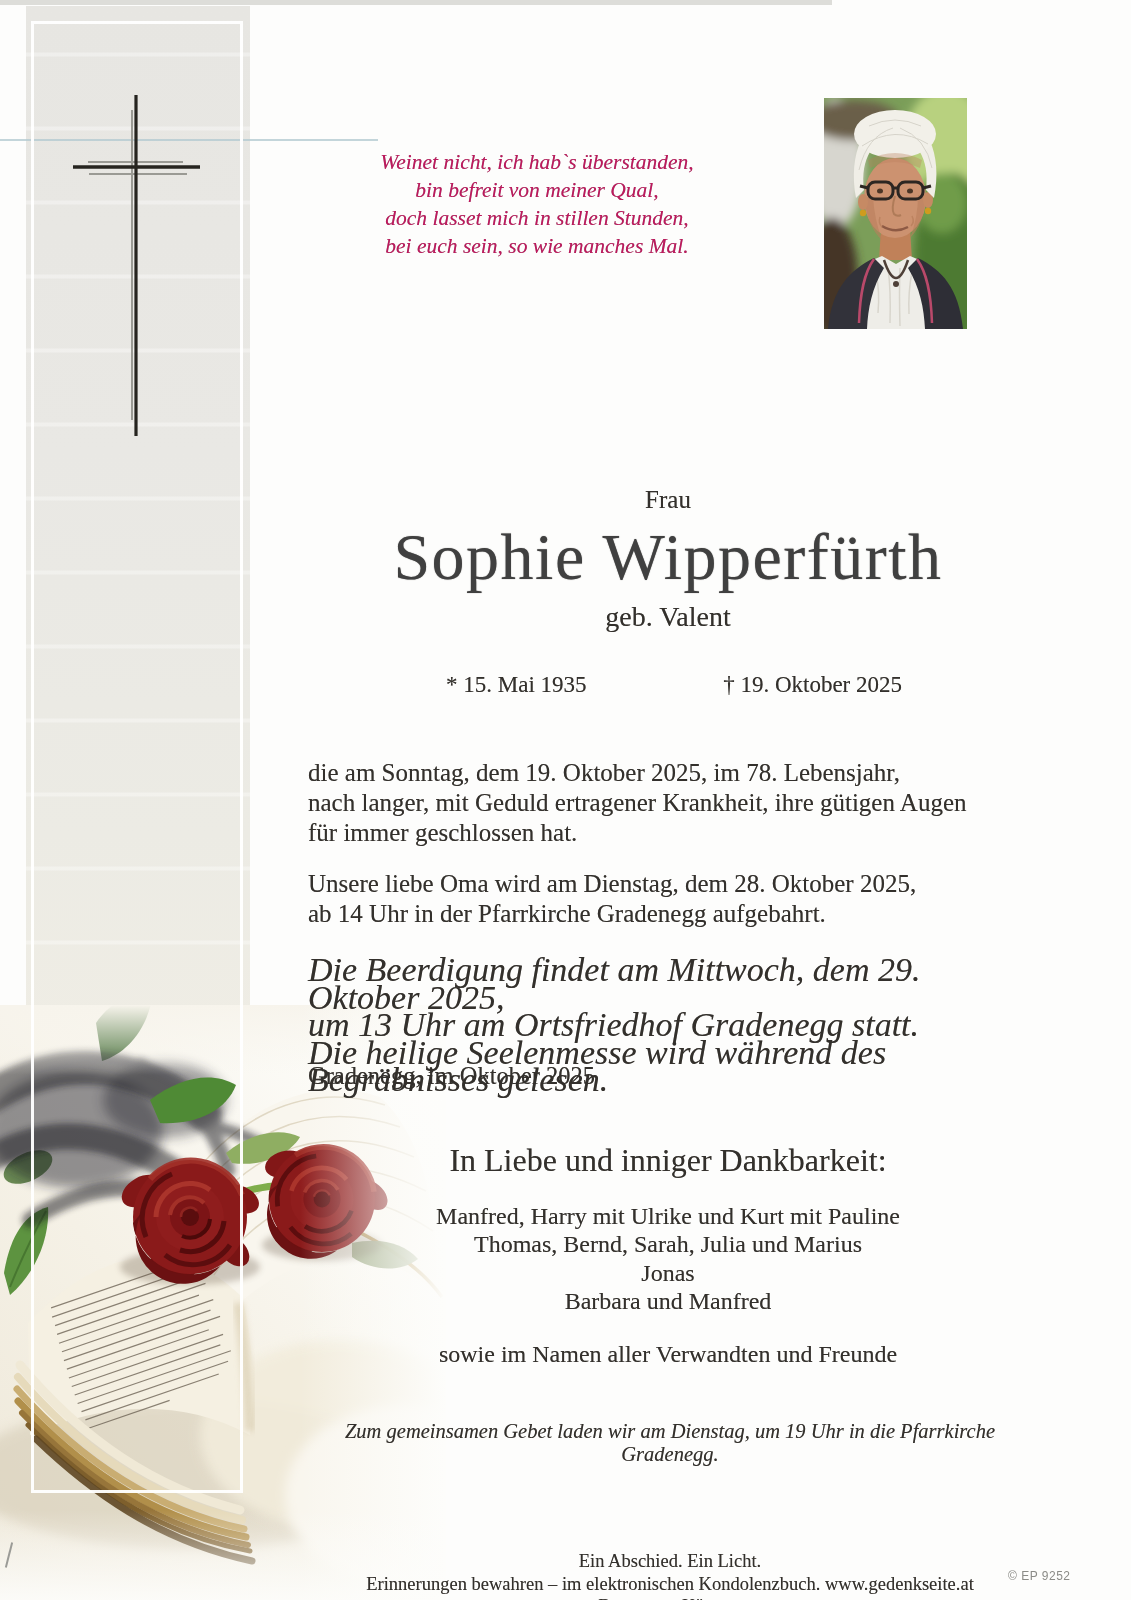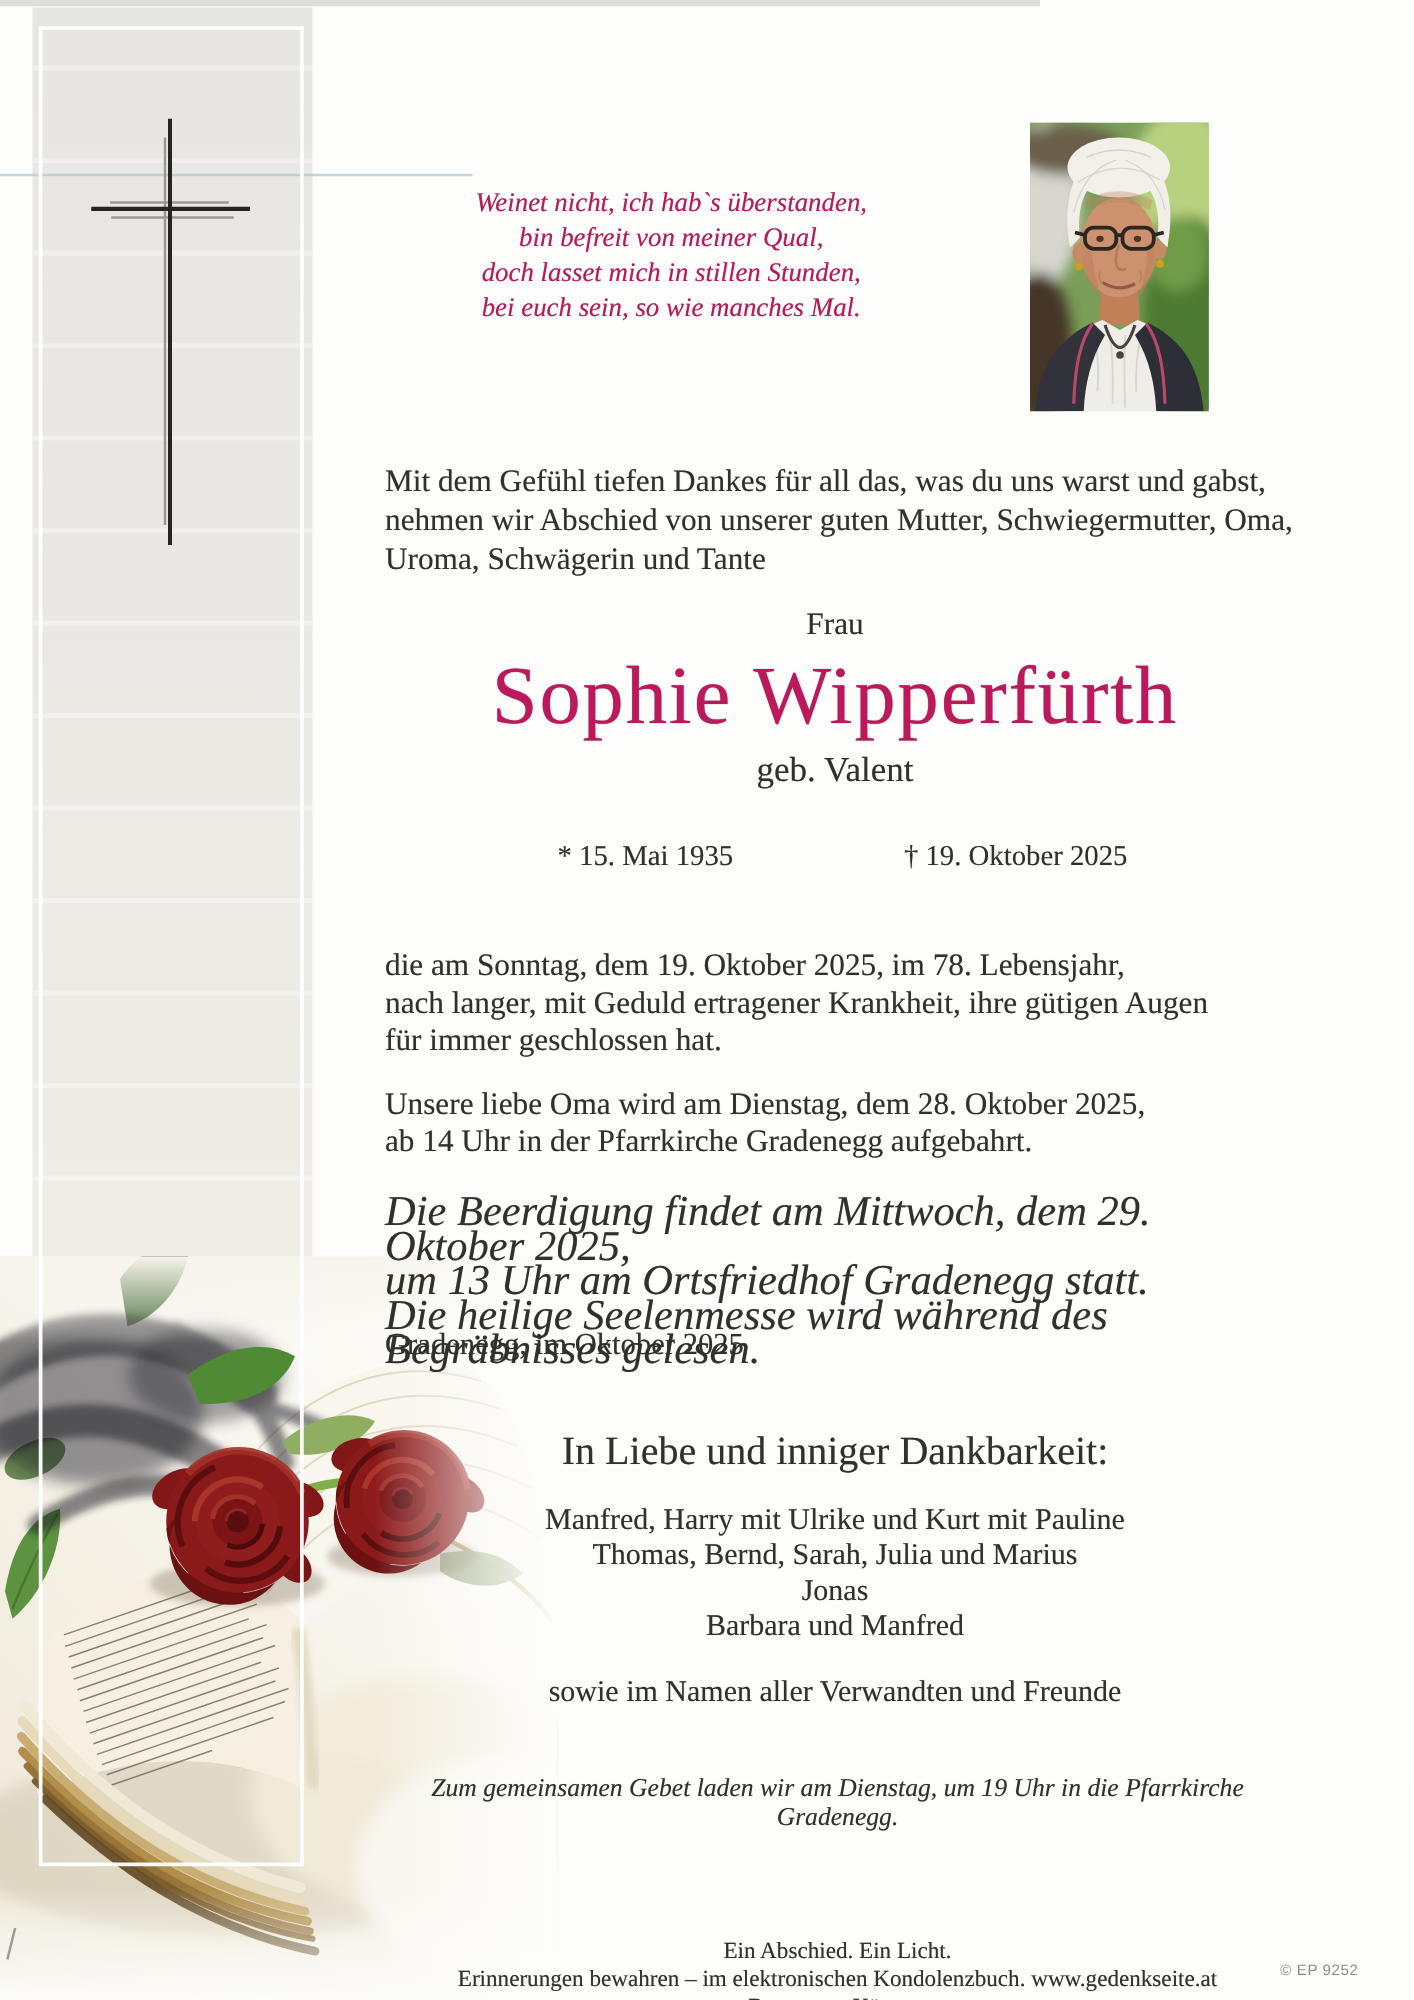--- a/index.html
+++ b/index.html
@@ -30,33 +30,33 @@
   .cross-wrap { position:absolute; left:55px; top:88px; z-index:4; }
   .portrait { position:absolute; left:824px; top:98px; width:143px; height:231px; z-index:2; }
   .book-photo { position:absolute; left:0; top:1005px; width:446px; height:595px; z-index:2; }
   .pen-mark { position:absolute; left:8px; top:1542px; width:2px; height:26px; background:#9b9b97; transform:rotate(14deg); z-index:4; }
 
   
   .poem      { left:307px; top:148px; width:460px; text-align:center; font-style:italic; font-size:21.5px; line-height:28px; color:#be185d; z-index:5; }
   .intro     { left:308px; top:370px; width:730px; font-size:25px; line-height:31px; z-index:5; }
   .name-block{ left:308px; top:486px; width:720px; text-align:center; z-index:5; }
   .frau      { font-size:25px; line-height:28px; }
-  .bigname   { font-size:66px; line-height:74px; margin-top:6px; letter-spacing:1.5px; color:#be185d; text-shadow:0 0 1px rgba(35,31,28,.6); }
+  .bigname   { font-size:66px; line-height:74px; margin-top:6px; letter-spacing:1.5px; color:#404040; text-shadow:0 0 1px rgba(35,31,28,.6); }
   .maiden    { font-size:28px; line-height:34px; margin-top:6px; }
   .dates     { left:446px; top:672px; width:456px; display:flex; justify-content:space-between; font-size:23px; z-index:5; }
   .notice    { left:308px; top:758px; width:730px; font-size:25px; line-height:30px; z-index:5; }
   .laying    { left:308px; top:869px; width:730px; font-size:25px; line-height:30px; z-index:5; }
   .funeral   { left:308px; top:956px; width:730px; font-size:34px; line-height:27.5px; z-index:5;font-style:italic; }
   .dateline  { left:308px; top:1062px; width:500px; font-size:24.5px; z-index:5; }
   .thanks    { left:308px; top:1142px; width:720px; text-align:center; font-size:32px; z-index:5; }
   .mourners  { left:308px; top:1202px; width:720px; text-align:center; font-size:24px; line-height:28.3px; z-index:5; }
   .relatives { left:308px; top:1341px; width:720px; text-align:center; font-size:24px; z-index:5; }
   .prayer    { left:300px; top:1420px; width:740px; text-align:center; font-style:italic; font-size:20.5px; z-index:5; }
   .footer    { left:320px; top:1550px; width:700px; text-align:center; font-size:18.5px; line-height:22.5px; z-index:5; }
-  .printcode { left:1008px; top:1569px; width:95px; text-align:center; font-size:12px; color:#8b8b87; font-family:"Liberation Sans","DejaVu Sans",sans-serif; letter-spacing:.5px; text-shadow:none; z-index:5; }
+  .printcode { left:1008px; top:1569px; width:95px; text-align:left; font-size:12px; color:#8b8b87; font-family:"Liberation Sans","DejaVu Sans",sans-serif; letter-spacing:.5px; text-shadow:none; z-index:5; }
 </style>
 </head>
 <body>
 
 <div class="page">
 
   <div class="scan-band"></div>
   <div class="side-strip"></div>
   <div class="blue-line"></div>
 
@@ -275,23 +275,20 @@
       <path d="M58,128 q13,8 26,1" stroke="#8e5a44" stroke-width="2.5" fill="none"></path>
       <path d="M56,119 q-2,6 2,10 M88,118 q3,6 -1,10" stroke="#b97f5c" stroke-width="1.5" fill="none" opacity=".8"></path>
     </svg>
   </div>
 
   <div class="txt poem pre">Weinet nicht, ich hab`s überstanden,
 bin befreit von meiner Qual,
 doch lasset mich in stillen Stunden,
 bei euch sein, so wie manches Mal.</div>
 
-  <div class="txt intro pre">Mit dem Gefühl tiefen Dankes für all das, was du uns warst und gabst,
-nehmen wir Abschied von unserer guten Mutter, Schwiegermutter, Oma,
-Uroma, Schwägerin und Tante</div>
 
   <div class="txt name-block">
     <div class="frau">Frau</div>
     <div class="bigname">Sophie Wipperfürth</div>
     <div class="maiden">geb. Valent</div>
   </div>
 
   <div class="txt dates">
     <span>* 15. Mai 1935</span>
     <span>† 19. Oktober 2025</span>

